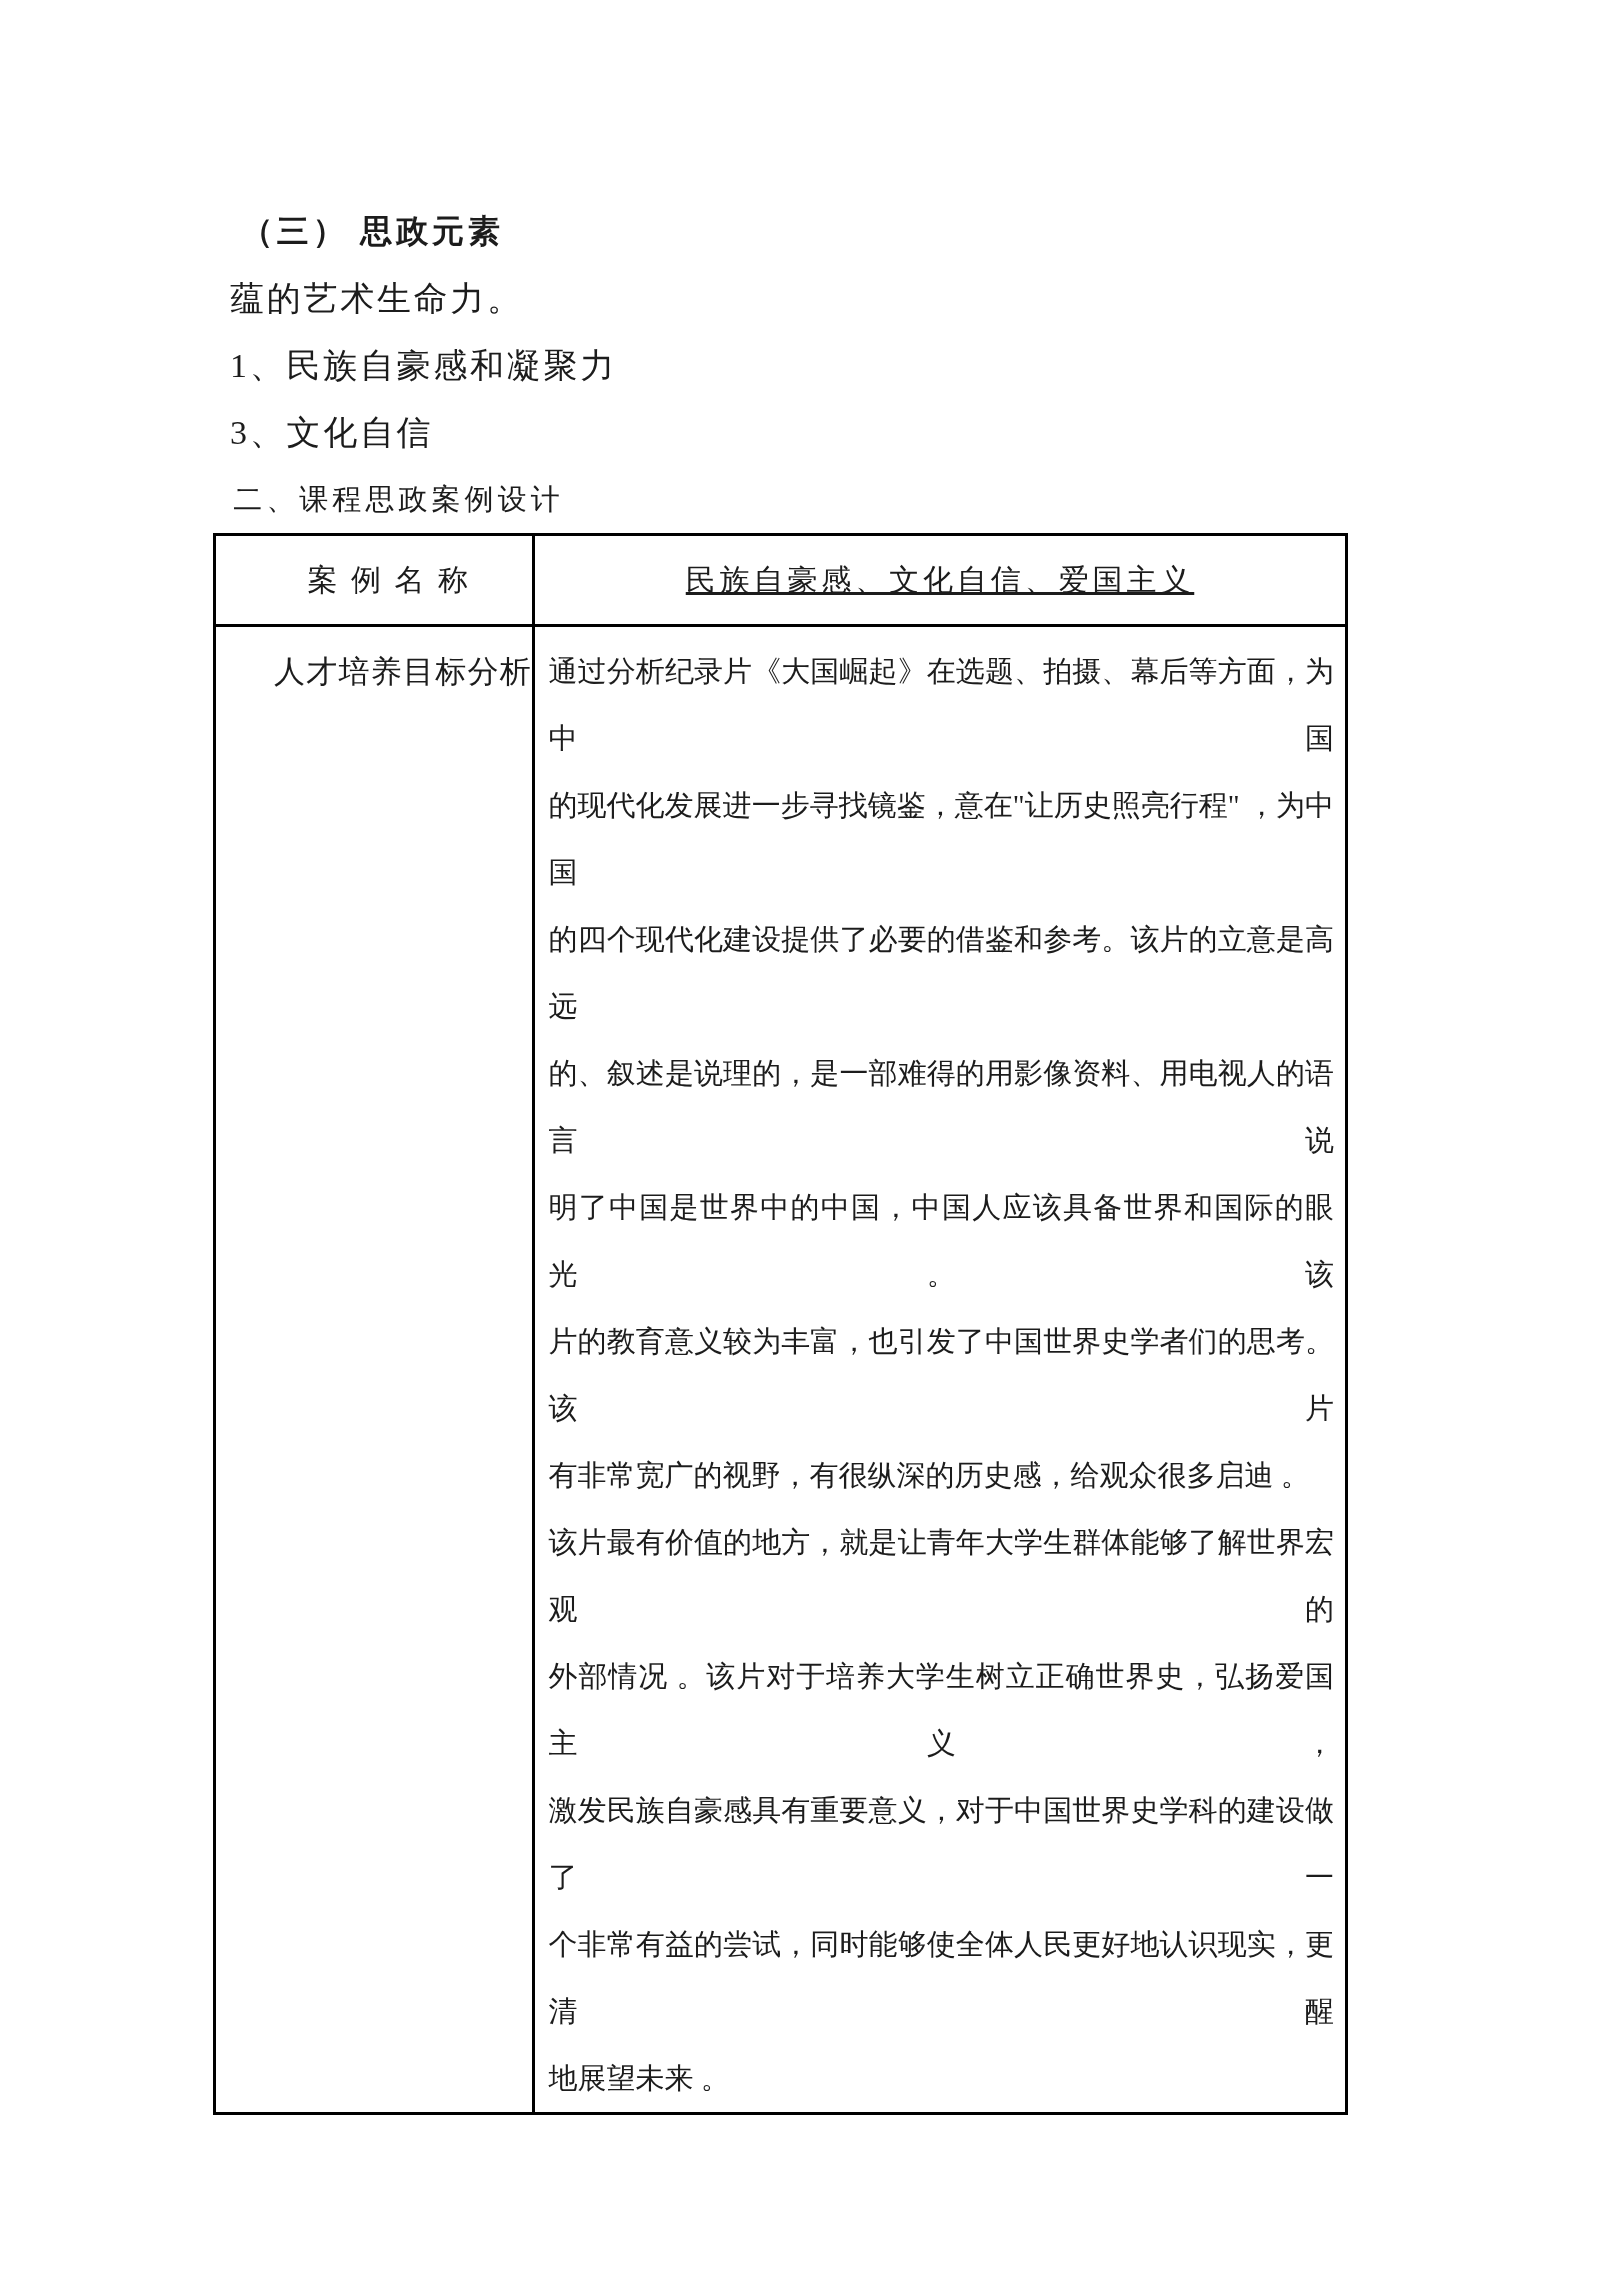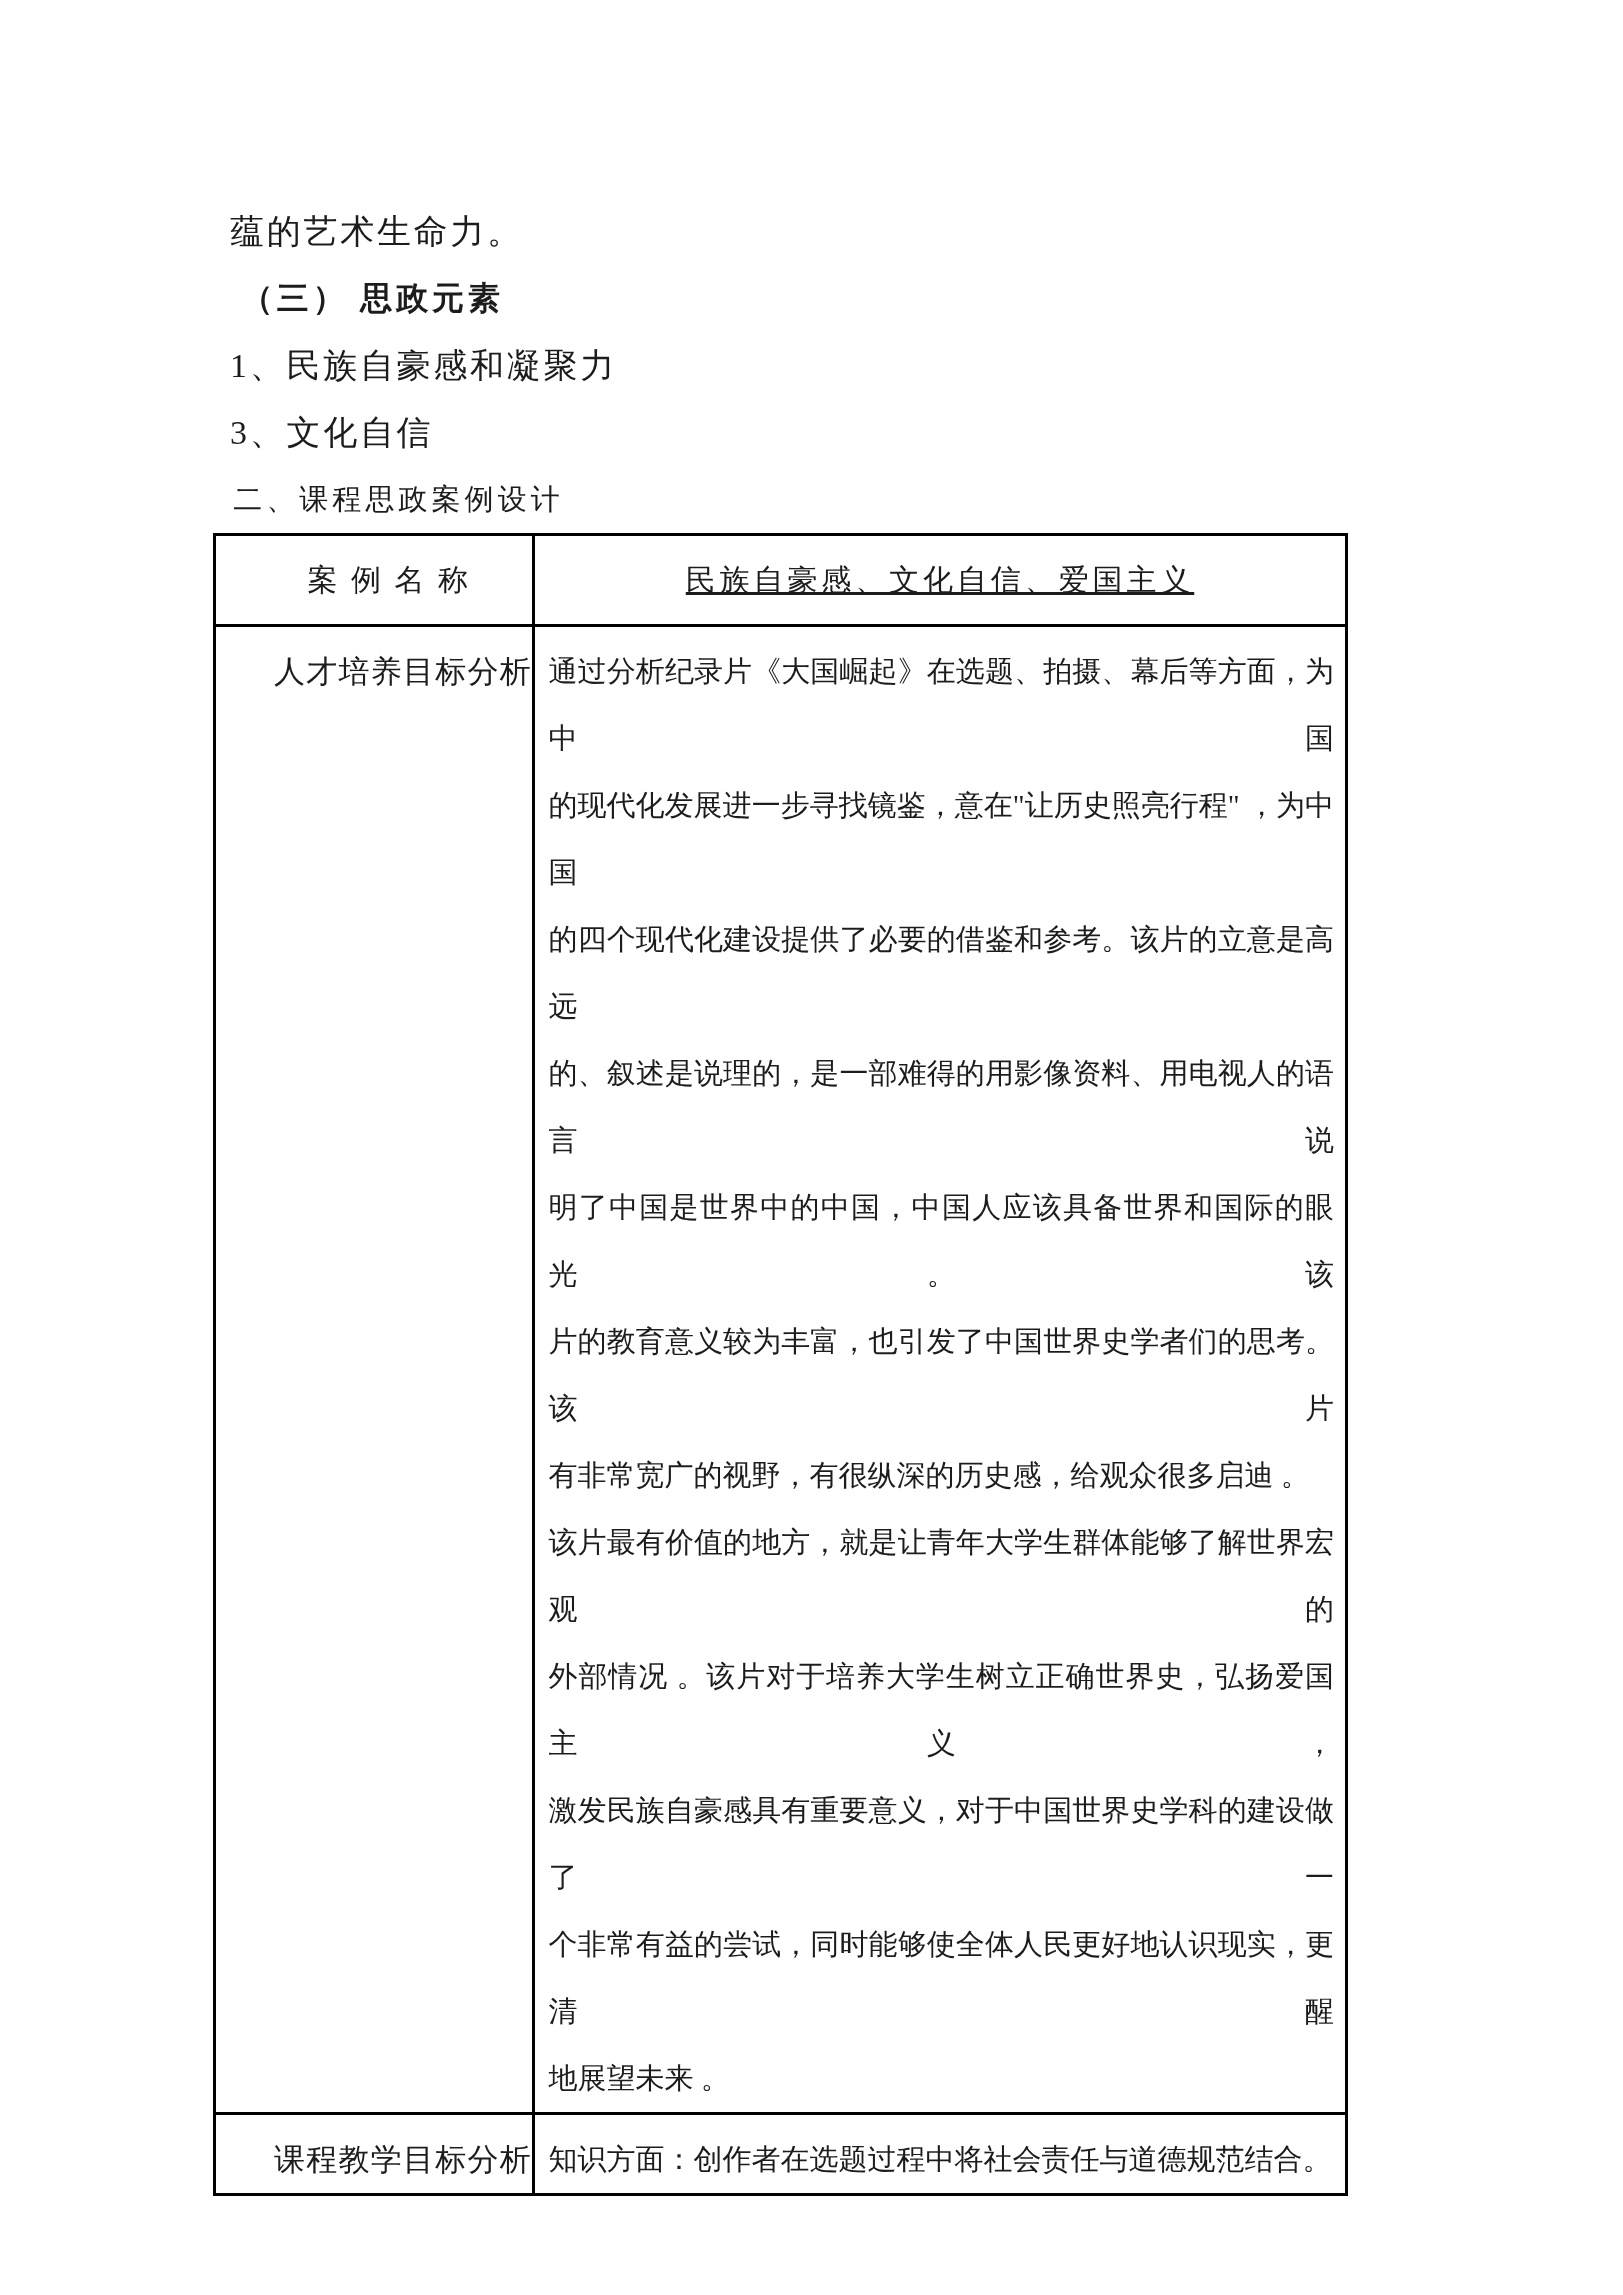--- a/index.html
+++ b/index.html
@@ -34,22 +34,22 @@
   .lines { margin-top:11px; padding:0 11px 0 13.5px; }
   .line { font-size:29px; line-height:67px; min-height:67px; white-space:pre-wrap; }
   .line.j { text-align:justify; text-align-last:justify; }
 </style>
 </head>
 <body>
 
 <div class="page">
 
   <div class="top-block">
+    <div class="top-line t-sub">（三） 思政元素</div>
     <div class="top-line">蕴的艺术生命力。</div>
-    <div class="top-line t-sub">（三） 思政元素</div>
     <div class="top-line">1、民族自豪感和凝聚力</div>
     <div class="top-line">3、文化自信</div>
     <div class="top-line t-section">二、课程思政案例设计</div>
   </div>
 
   <table class="case-table">
     <colgroup>
         <col class="c1">
         <col class="c2">
       </colgroup>
@@ -76,28 +76,18 @@
               <div class="line j">片的教育意义较为丰富，也引发了中国世界史学者们的思考。该片</div>
               <div class="line">有非常宽广的视野，有很纵深的历史感，给观众很多启迪 。</div>
               <div class="line j">该片最有价值的地方，就是让青年大学生群体能够了解世界宏观的</div>
               <div class="line j">外部情况 。该片对于培养大学生树立正确世界史，弘扬爱国主义，</div>
               <div class="line j">激发民族自豪感具有重要意义，对于中国世界史学科的建设做了一</div>
               <div class="line j">个非常有益的尝试，同时能够使全体人民更好地认识现实，更清醒</div>
               <div class="line">地展望未来 。</div>
             </div>
         </td>
       </tr>
-      <tr>
-        <td>
-          <div class="label">课程教学目标分析</div>
-        </td>
-        <td>
-          <div class="lines">
-              <div class="line">知识方面：创作者在选题过程中将社会责任与道德规范结合。</div>
-            </div>
-        </td>
-      </tr>
 
     </tbody>
   </table>
 
 </div>
 
 
 </body></html>

